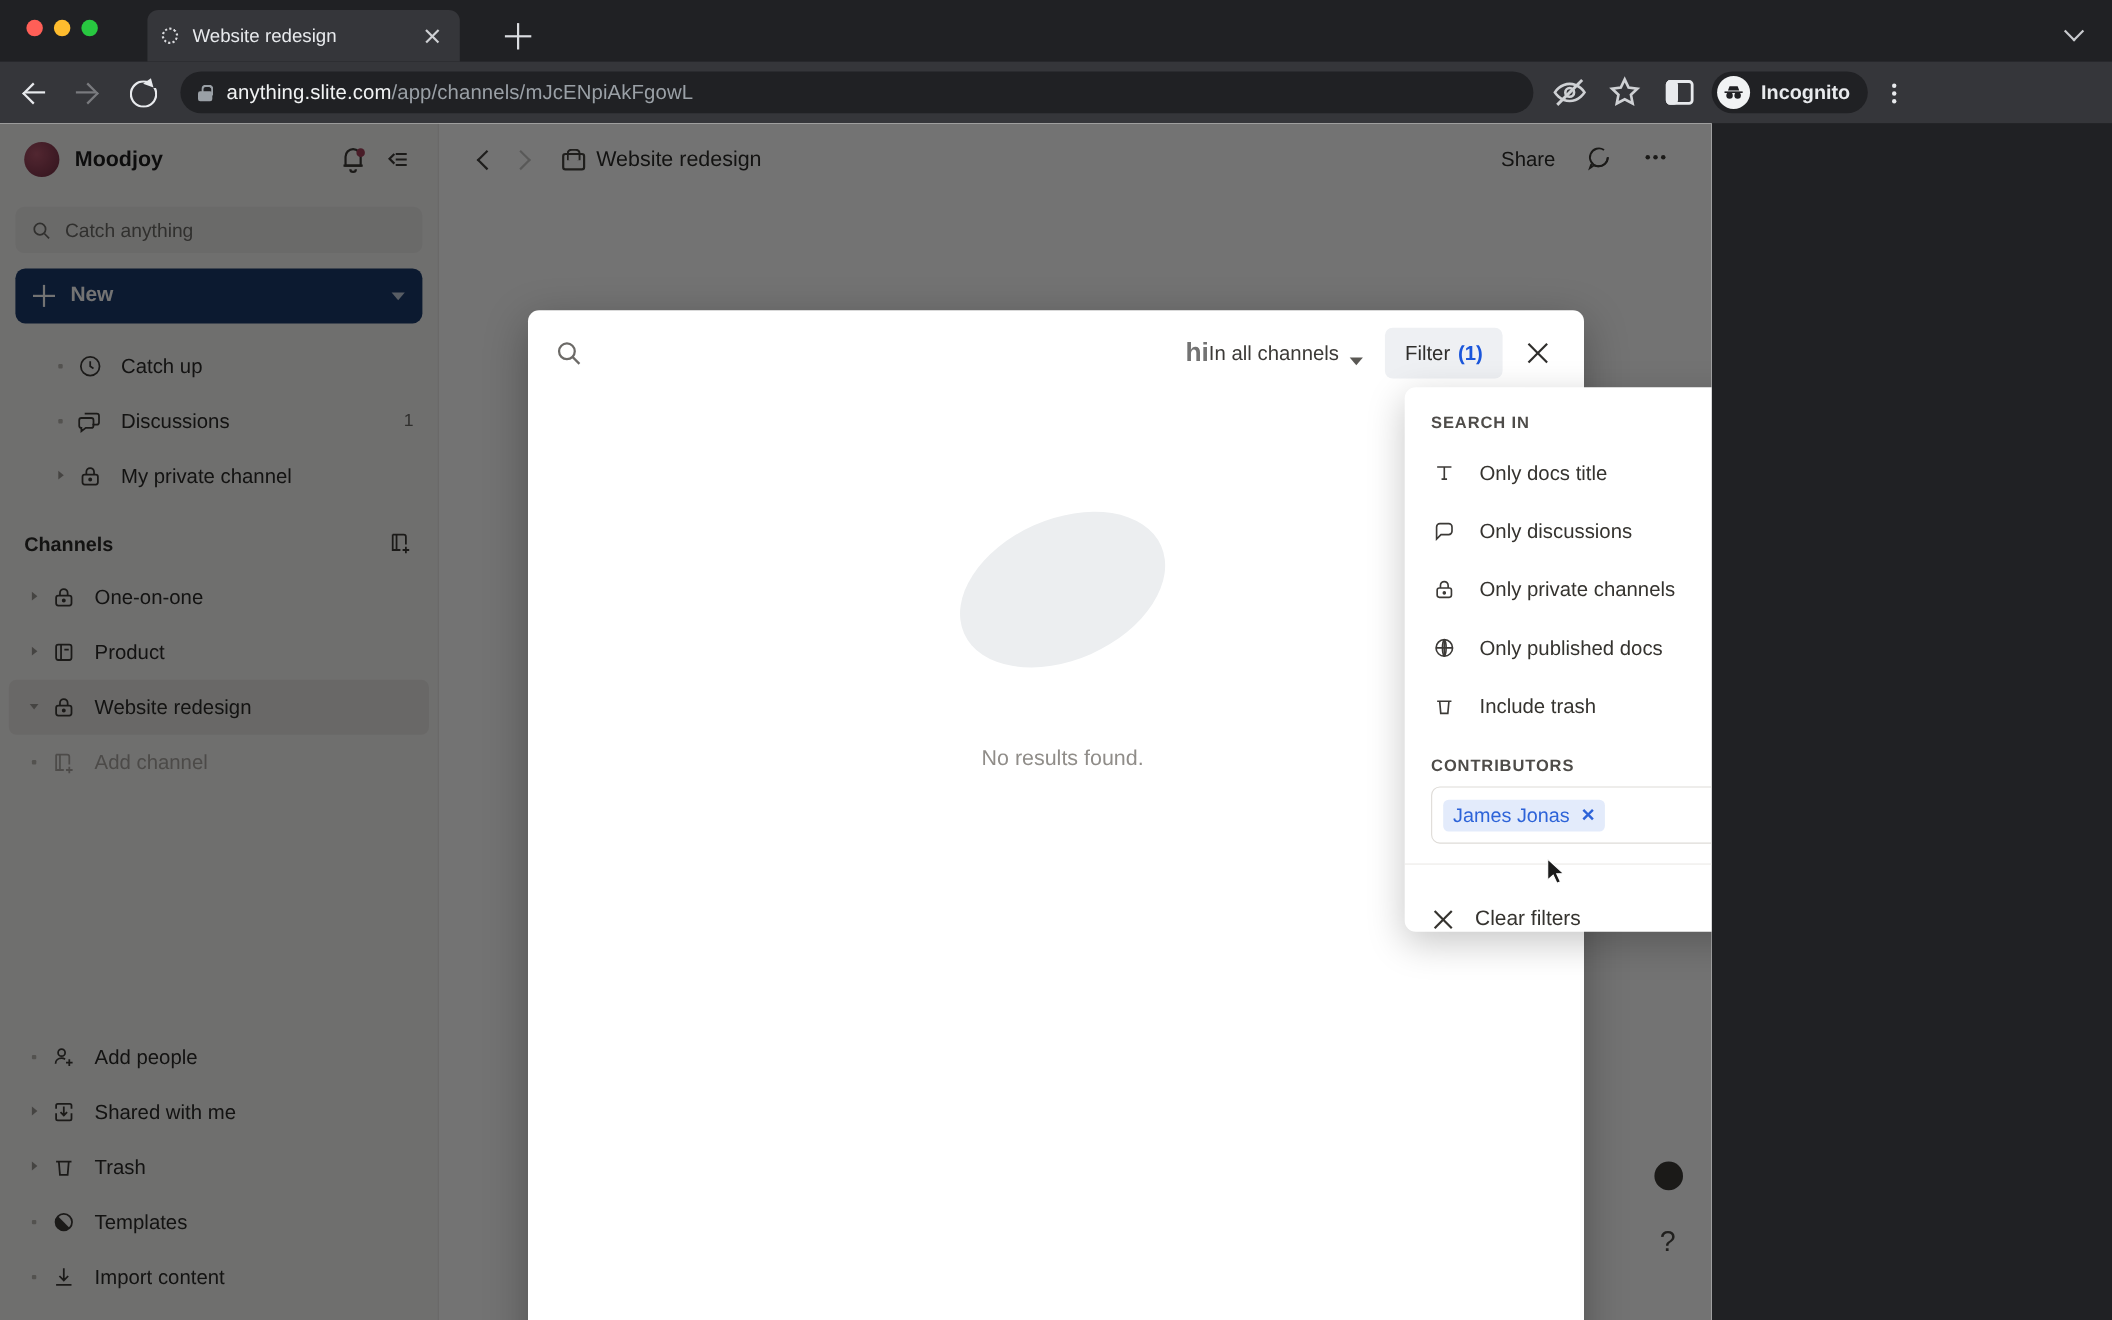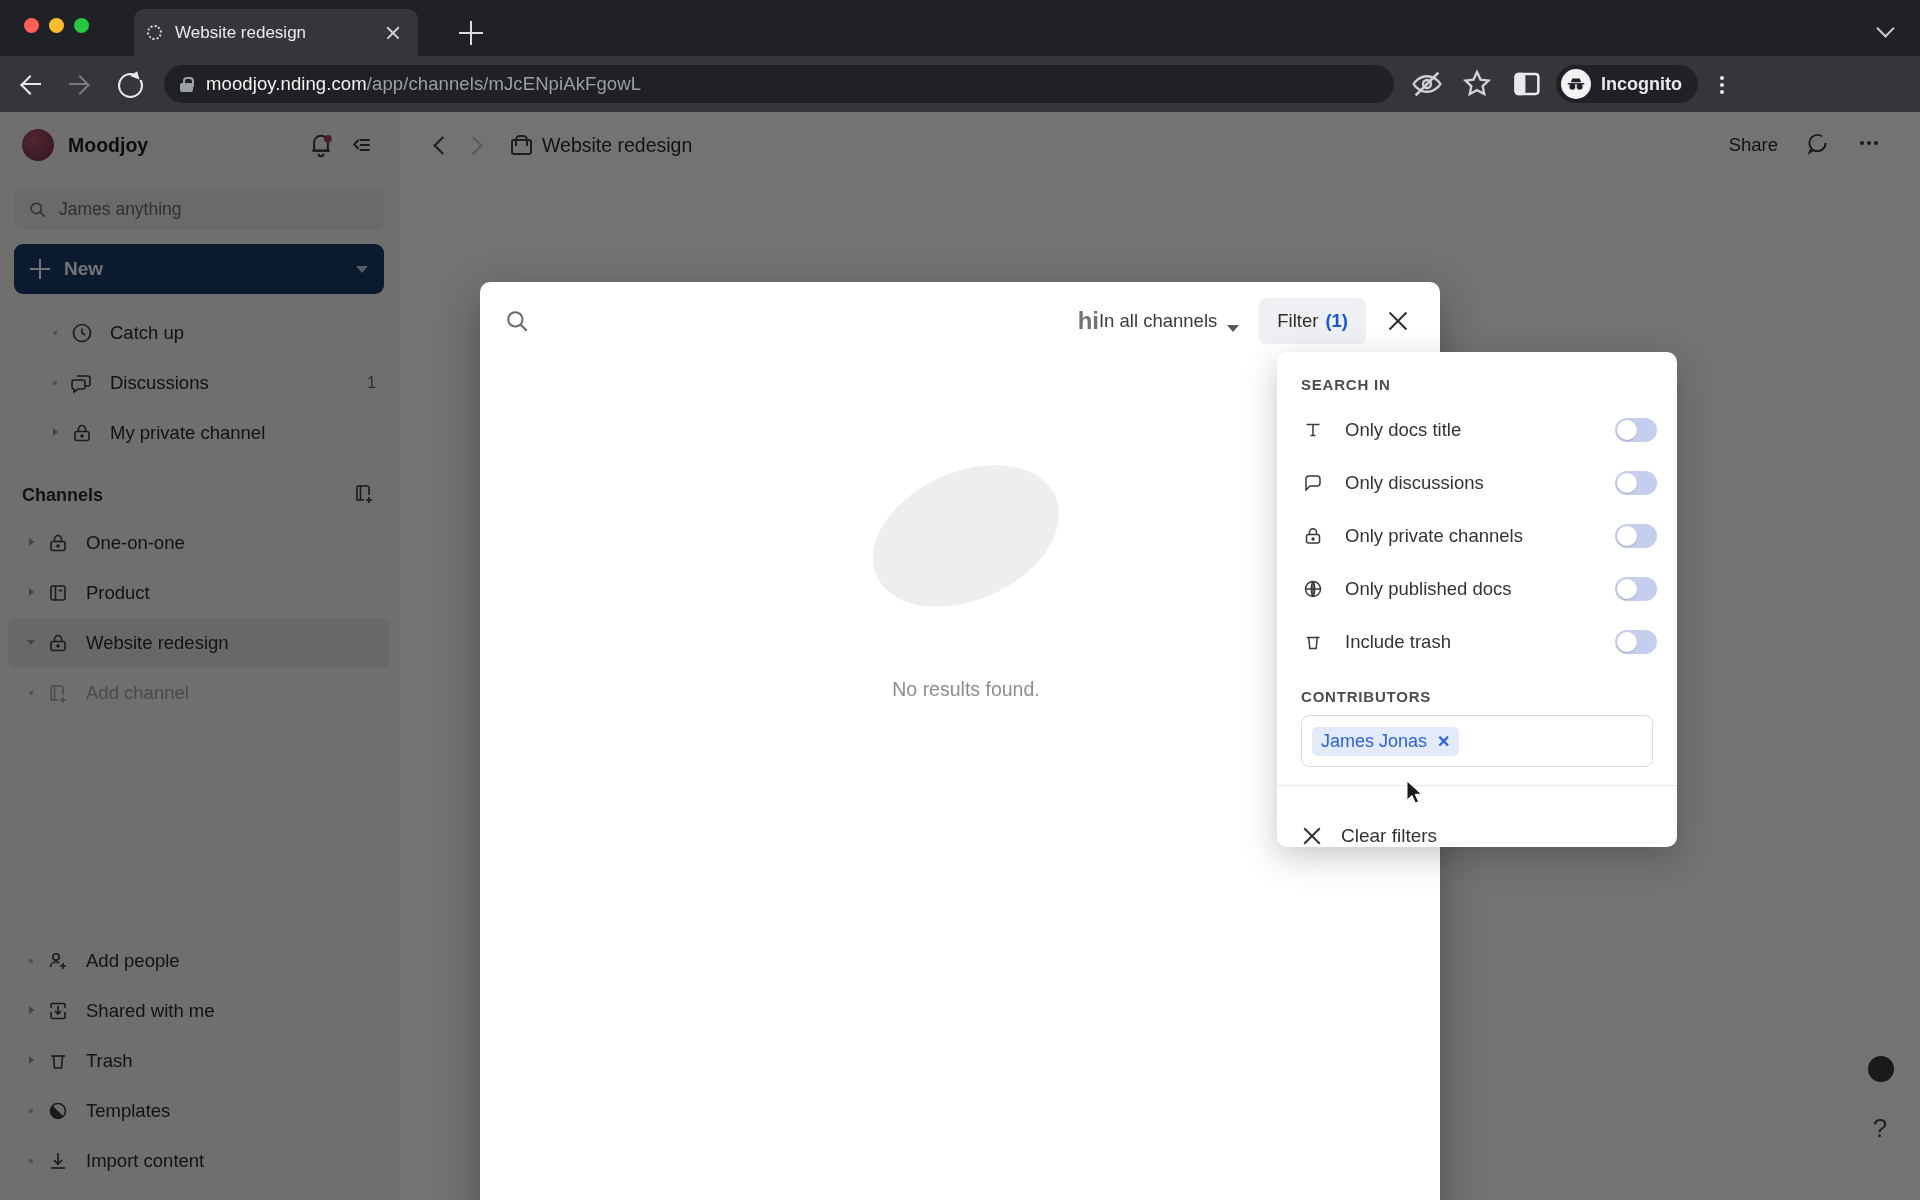--- a/index.html
+++ b/index.html
@@ -131,21 +131,21 @@
     width: 30px; height: 30px; border-radius: 50%; background: #f1f3f4;
     display: flex; align-items: center; justify-content: center; margin-right: 10px;
   }
   #incognito .label { color: #e8eaed; font-size: 18px; font-weight: bold; }
   #kebab { width: 28px; height: 34px; margin: 0 16px 0 10px; position: relative; flex: 0 0 28px; cursor: pointer; }
   #kebab i { position: absolute; left: 12px; width: 4px; height: 4px; border-radius: 50%; background: #e8eaed; }
   #kebab i:nth-child(1){ top: 9px; } #kebab i:nth-child(2){ top: 16px; } #kebab i:nth-child(3){ top: 23px; }
 
   
   #app {
-    position: absolute; left: 0; top: 112px; width: 1920px; height: 1088px;
+    position: absolute; left: 0; top: 112px; width: 1556px; height: 1088px;
     background: #ffffff; overflow: hidden;
   }
 
   
   #sidebar {
     position: absolute; left: 0; top: 0; width: 399px; height: 1088px;
     background: #f6f5f4; border-right: 1px solid #e7e5e3;
     display: flex; flex-direction: column;
   }
   #ws-head { height: 66px; display: flex; align-items: center; padding: 0 22px 0 22px; }
@@ -353,21 +353,21 @@
     <div id="tabstrip-chevron"></div>
   </div>
 
   <div id="toolbar">
     <div class="nav-btn arrow-left"></div>
     <div class="nav-btn arrow-right"></div>
     <div class="nav-btn reload"></div>
 
     <div id="omnibox">
       <span class="lockicon"></span>
-      <span id="url"><span class="host">moodjoy.nding.com</span><span>/app/channels/mJcENpiAkFgowL</span></span>
+      <span id="url"><span class="host">anything.slite.com</span><span>/app/channels/mJcENpiAkFgowL</span></span>
     </div>
 
     <div class="tb-icon eyeoff">
       <svg width="34" height="34" viewBox="0 0 24 24" fill="none" stroke="#cfd1d4" stroke-width="1.7">
         <path d="M2.5 12S5.8 6.5 12 6.5 21.5 12 21.5 12 18.2 17.5 12 17.5 2.5 12 2.5 12Z"></path>
         <circle cx="12" cy="12" r="2.8"></circle>
           <path d="M4 20 20 4" stroke-width="1.9"></path>
       </svg>
     </div>
     <div class="tb-icon star">
@@ -421,21 +421,21 @@
               <path d="M11 8h8M11 12h8M11 16h8"></path>
           </svg>
         </span>
       </div>
 
       <div id="find">
         <svg width="19" height="19" viewBox="0 0 24 24" fill="none" stroke="#6c6a67" stroke-width="2">
           <circle cx="10.5" cy="10.5" r="6.5"></circle>
             <path d="M15.5 15.5 21 21"></path>
         </svg>
-        <span class="txt">James anything</span>
+        <span class="txt">Catch anything</span>
       </div>
 
       <div id="newbtn">
         <span class="plus"></span>
         <span class="lbl">New</span>
         <span class="caret"></span>
       </div>
 
       <div class="navlist">
         <div class="navrow">

